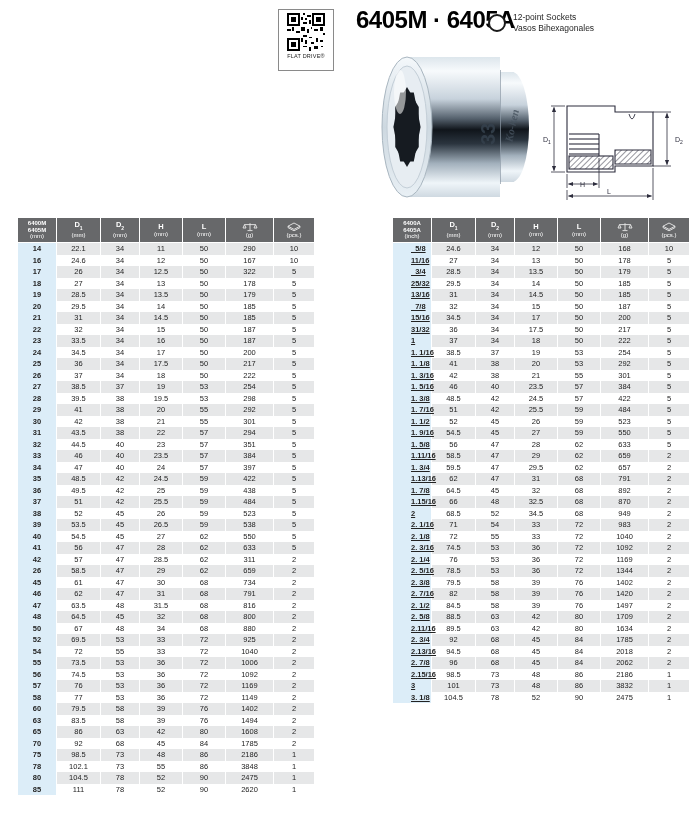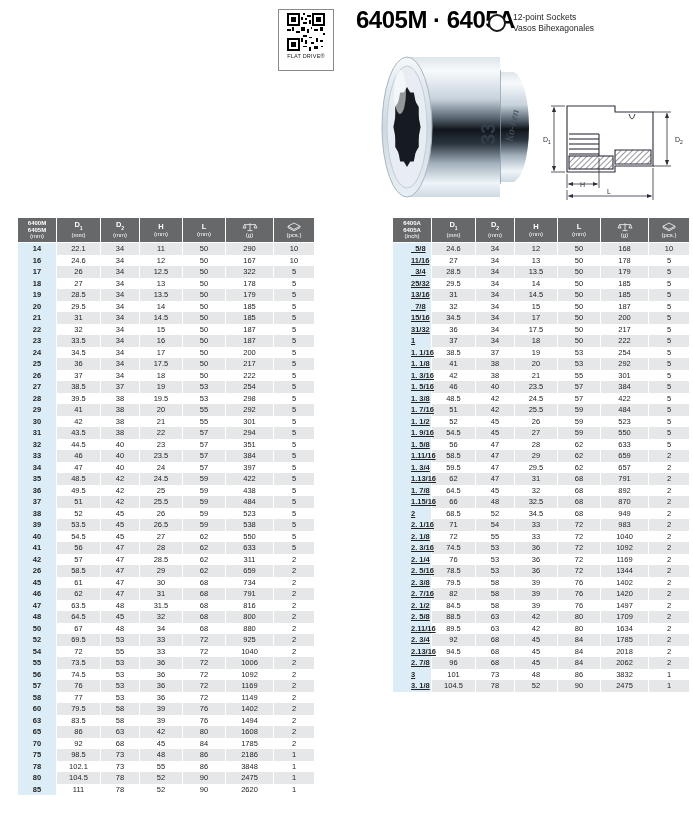--- a/index.html
+++ b/index.html
@@ -1035,20 +1035,29 @@
         <tr>
           <td class="size">2. 7/8</td>
           <td class="val">96</td>
           <td class="val">68</td>
           <td class="val">45</td>
           <td class="val">84</td>
           <td class="val">2062</td>
           <td class="val">2</td>
         </tr>
         <tr>
+          <td class="size">2.15/16</td>
+          <td class="val">98.5</td>
+          <td class="val">73</td>
+          <td class="val">48</td>
+          <td class="val">86</td>
+          <td class="val">2186</td>
+          <td class="val">1</td>
+        </tr>
+        <tr>
           <td class="size">3</td>
           <td class="val">101</td>
           <td class="val">73</td>
           <td class="val">48</td>
           <td class="val">86</td>
           <td class="val">3832</td>
           <td class="val">1</td>
         </tr>
         <tr>
           <td class="size">3. 1/8</td>

